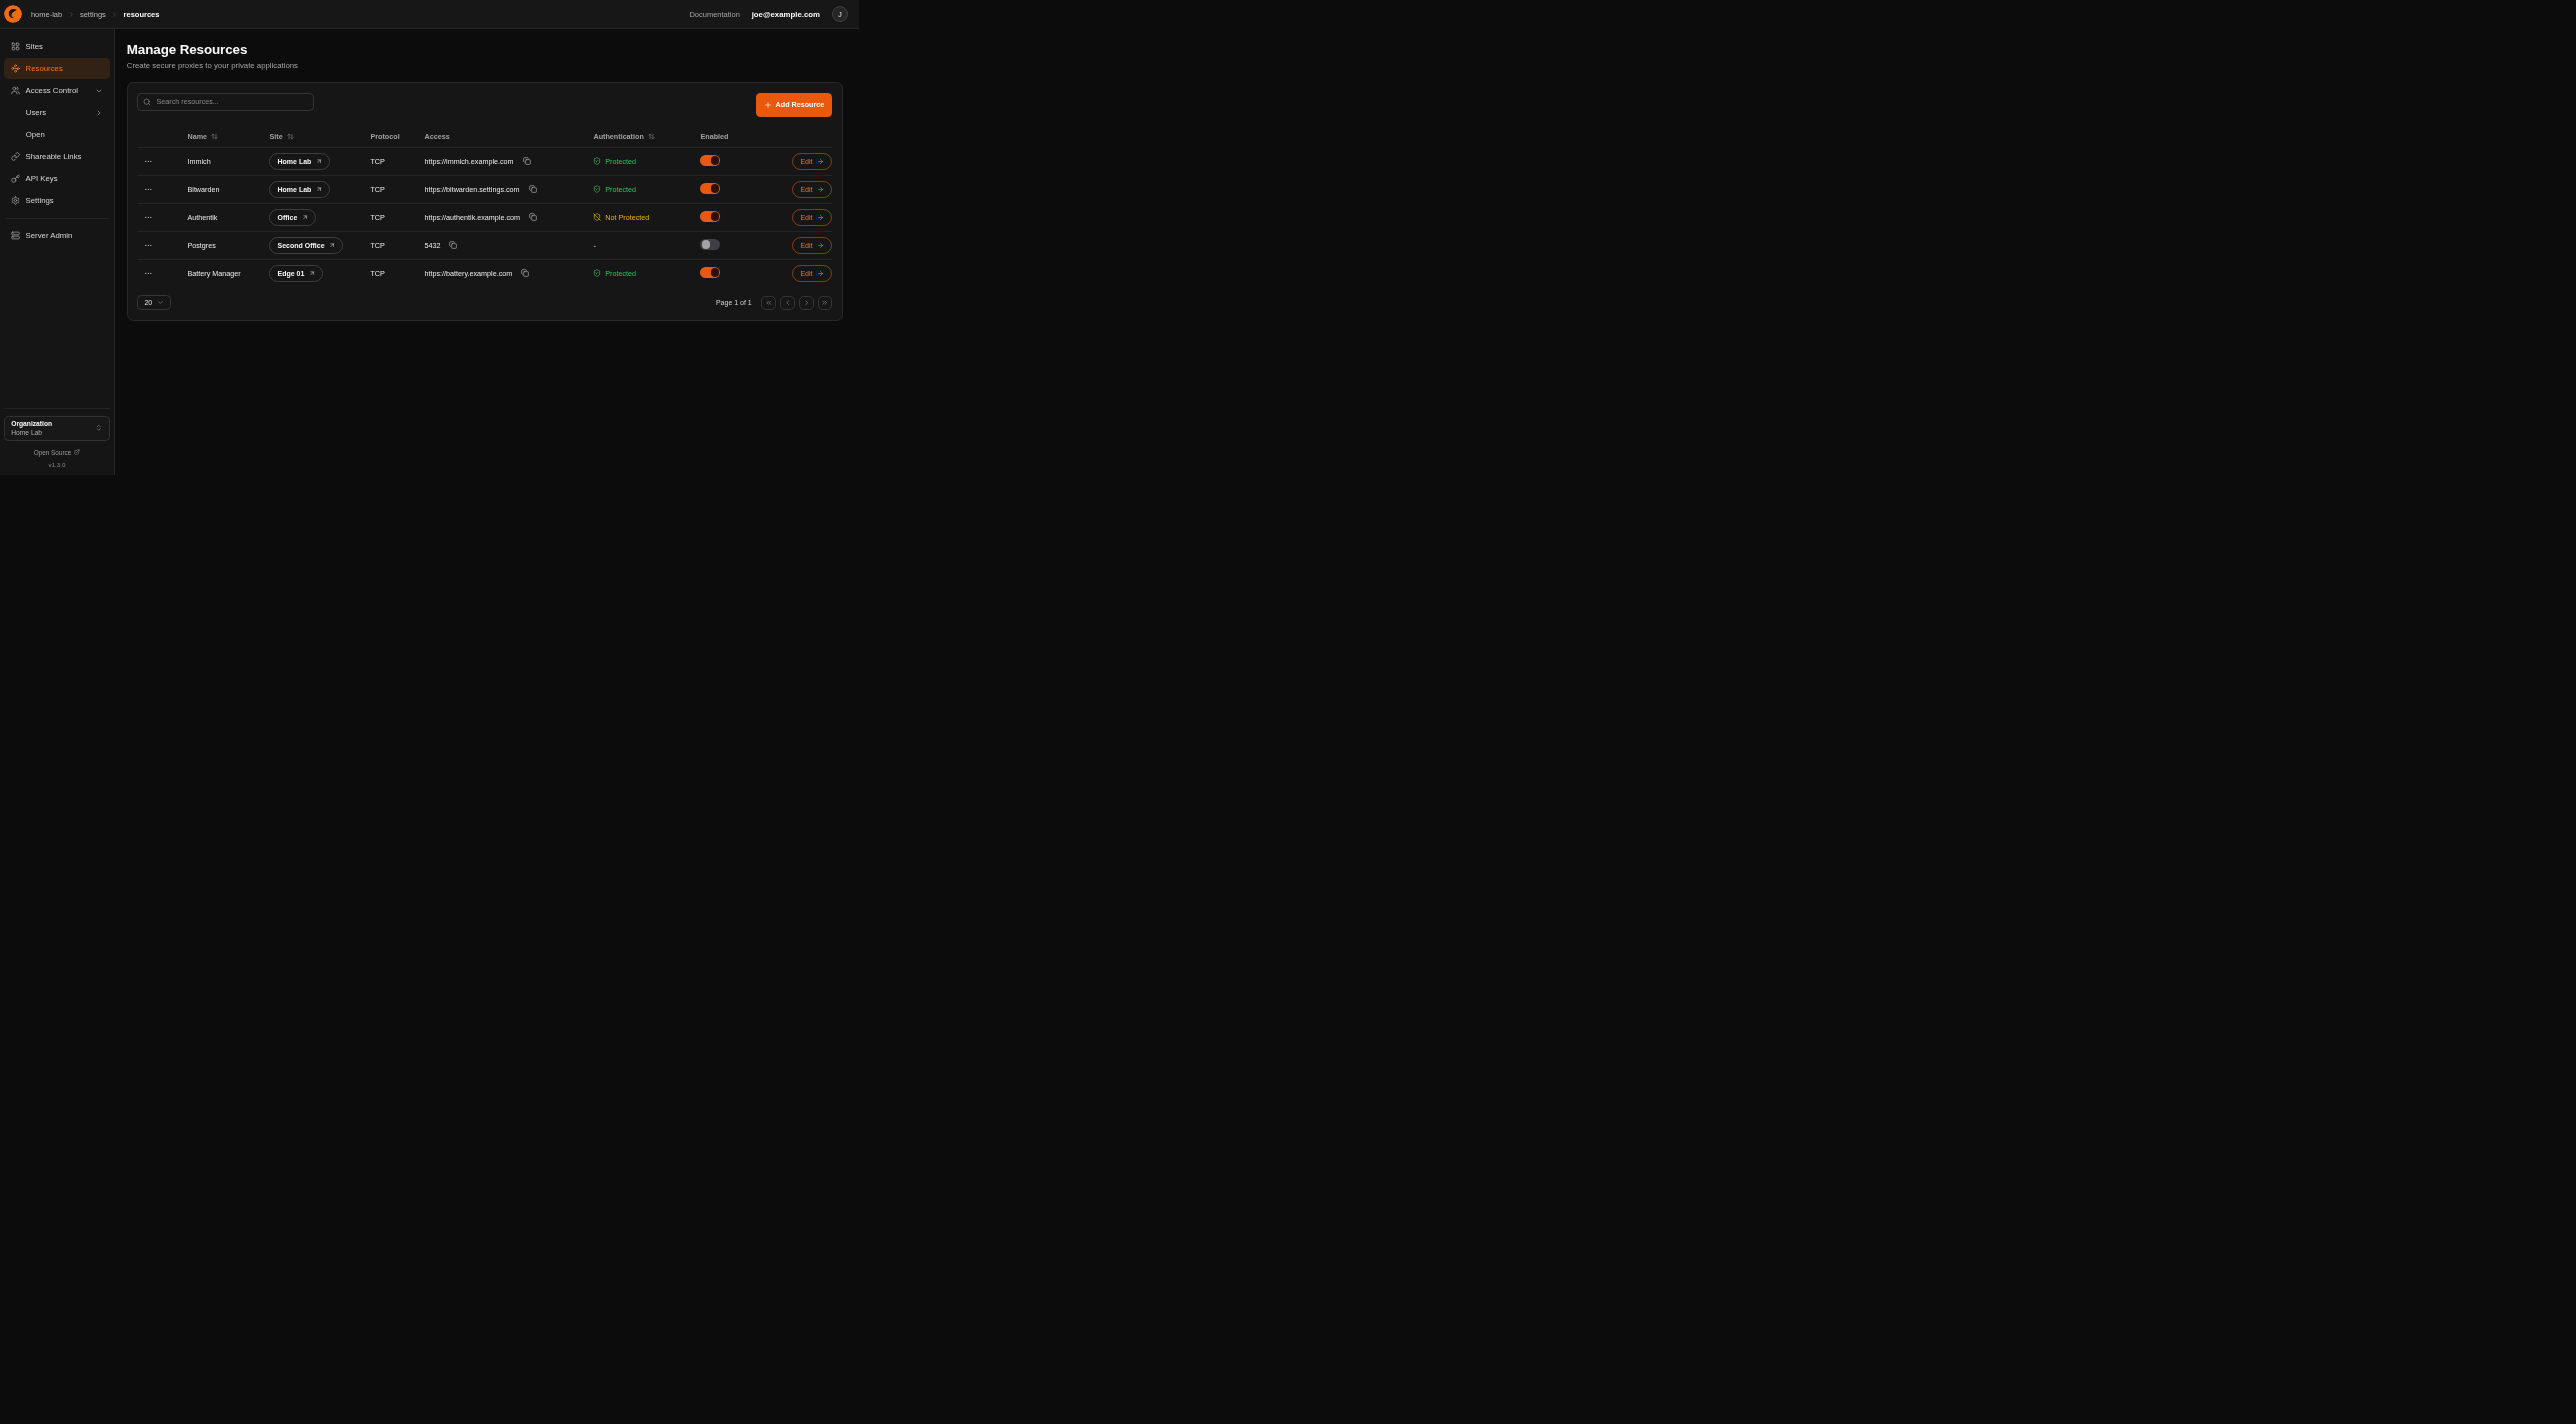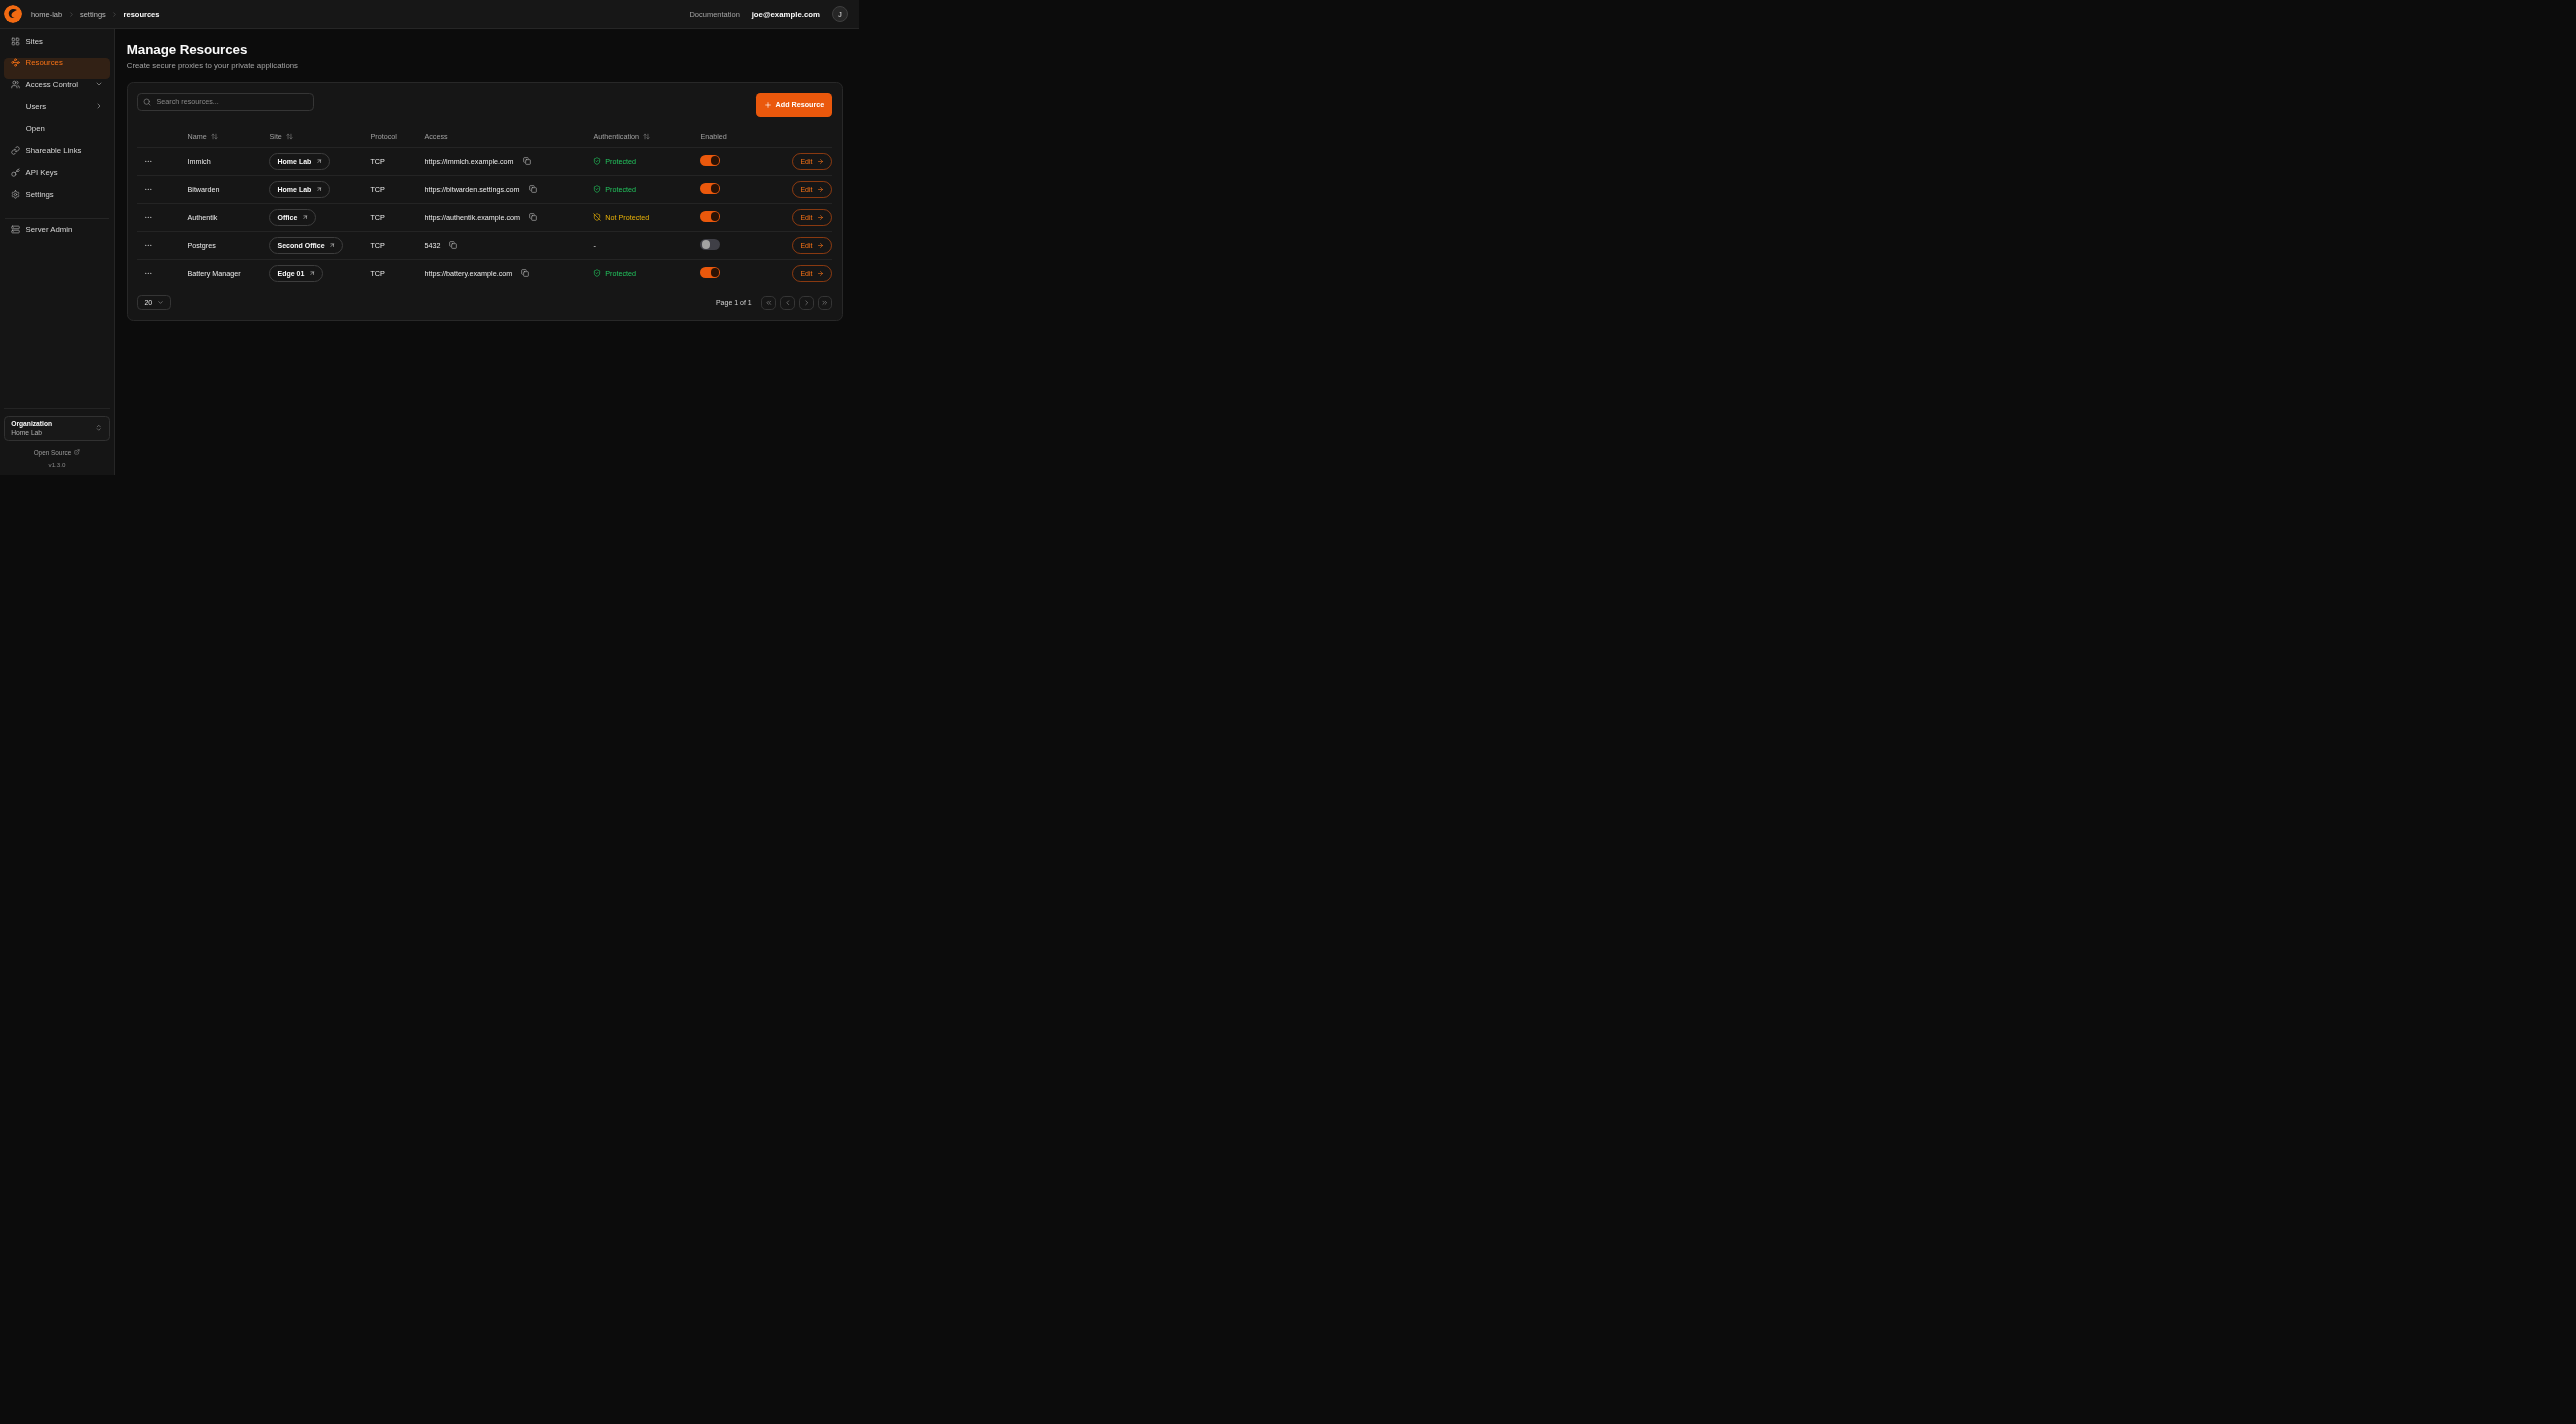--- a/index.html
+++ b/index.html
@@ -20,21 +20,21 @@
   .doc-link{color:#a3a3a3;cursor:pointer}
   .user-email{font-weight:700;font-size:7.8px;cursor:pointer}
   .avatar{width:16.6px;height:16.6px;border-radius:50%;background:#262626;border:0.5px solid #3f3f3f;display:flex;align-items:center;justify-content:center;font-size:7px;color:#e5e5e5;cursor:pointer}
 
   
   .shell{display:flex;height:446px}
 
   
   .sidebar{width:115px;background:#151515;border-right:0.5px solid #262626;display:flex;flex-direction:column;padding:7.5px 4.3px 7.5px}
   .nav{display:flex;flex-direction:column;gap:1.6px}
-  .nav-item{display:flex;gap:5.9px;height:20.4px;padding:0 6.4px;border-radius:4.3px;color:#d6d6d6;cursor:pointer;font-size:7.8px;background:transparent;border:none;text-align:left}
+  .nav-item{display:flex;align-items:center;gap:5.9px;height:20.4px;padding:0 6.4px;border-radius:4.3px;color:#d6d6d6;cursor:pointer;font-size:7.8px;background:transparent;border:none;text-align:left}
   .nav-item .mi{width:9px;height:9px;color:#a3a3a3;flex:none}
   .nav-item.active{background:rgba(249,115,22,.13);color:#f97316}
   .nav-item.active .mi{color:#f97316}
   .nav-item .grow{flex:1}
   .nav-item .chev{width:8px;height:8px;color:#a3a3a3;flex:none}
   .nav-item.sub{padding-left:21.5px}
   .nav-sep{height:0.5px;background:#262626;margin:5.4px 1.1px}
   .sidebar-bottom{margin-top:auto;border-top:0.5px solid #242424;padding-top:7px}
   .org-select{width:100%;border:0.5px solid #313131;border-radius:4.3px;padding:3.8px 5.9px;display:flex;align-items:center;justify-content:space-between;background:#181818;cursor:pointer;text-align:left}
   .org-label{font-weight:700;font-size:6.7px;color:#fafafa}
@@ -54,21 +54,21 @@
   .search{position:relative;width:177px}
   .search .s-icon{position:absolute;left:5.9px;top:4.8px;width:8px;height:8px;color:#8a8a8a}
   .search input{width:100%;height:18px;background:transparent;border:0.5px solid #353535;border-radius:4.3px;color:#e5e5e5;padding:0 6.4px 0 18px;font-size:7.2px;font-family:inherit;outline:none}
   .search input::placeholder{color:#8a8a8a}
   .btn-primary{display:flex;align-items:center;gap:3.8px;height:18px;padding:12px 8px;background:#ea580c;border:none;border-radius:4.3px;color:#fff;font-weight:700;font-size:7.2px;cursor:pointer}
   .btn-primary svg{width:8px;height:8px}
 
   .table{margin-top:8.6px}
   .thead,.tr{display:grid;grid-template-columns:50px 82px 101px 54px 169px 107px 74px 1fr;align-items:center}
   .thead{height:21.5px}
-  .th{color:#a1a1a1;font-size:7.2px;font-weight:400;display:flex;align-items:center;gap:4.3px;background:none;border:none;text-align:left;padding:0}
+  .th{color:#a1a1a1;font-size:7.2px;font-weight:700;display:flex;align-items:center;gap:4.3px;background:none;border:none;text-align:left;padding:0}
   .th.sortable{cursor:pointer}
   .th .sort{width:7px;height:7px;color:#8a8a8a}
   .tr{height:28px;border-top:0.5px solid #242424}
   .td{font-size:7.2px;color:#ececec}
   .dots{background:none;border:none;color:#d4d4d4;cursor:pointer;width:14px;height:14px;display:flex;align-items:center;justify-content:center;margin-left:4.3px;border-radius:3.2px}
   .dots svg{width:8.6px;height:8.6px}
   .site-pill{display:inline-flex;align-items:center;gap:4.3px;border:0.5px solid #3d3d3d;background:transparent;border-radius:9.7px;padding:3.8px 7px;color:#fafafa;font-size:7px;font-weight:700;cursor:pointer}
   .site-pill svg{width:6.4px;height:6.4px;color:#e5e5e5}
   .access{display:flex;align-items:center;gap:9px}
   .copy{background:none;border:none;color:#b5b5b5;cursor:pointer;width:9.7px;height:9.7px;padding:0}

